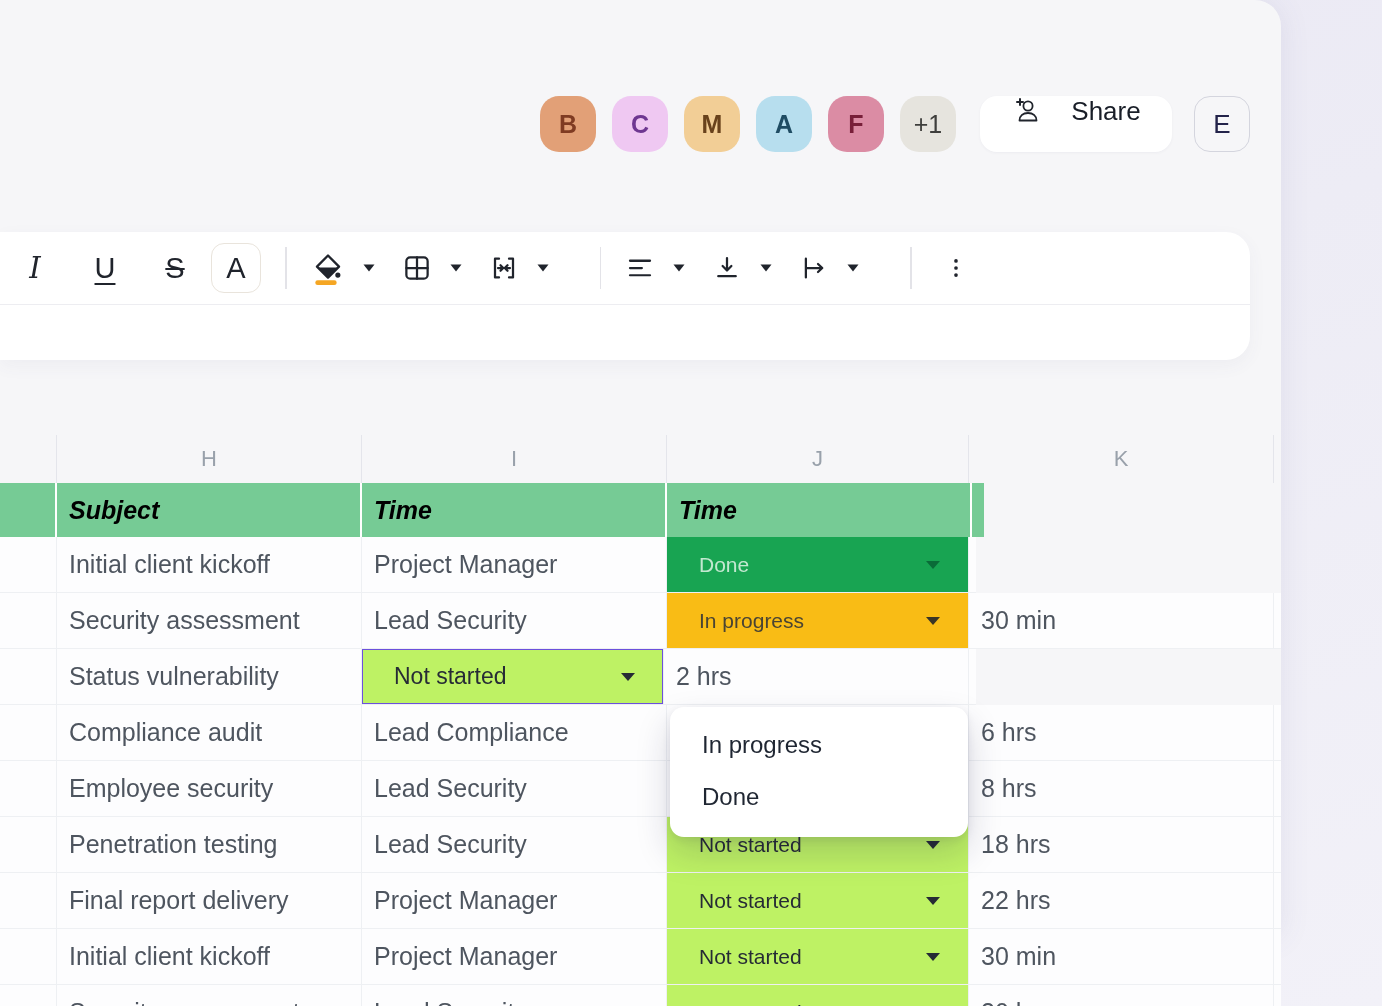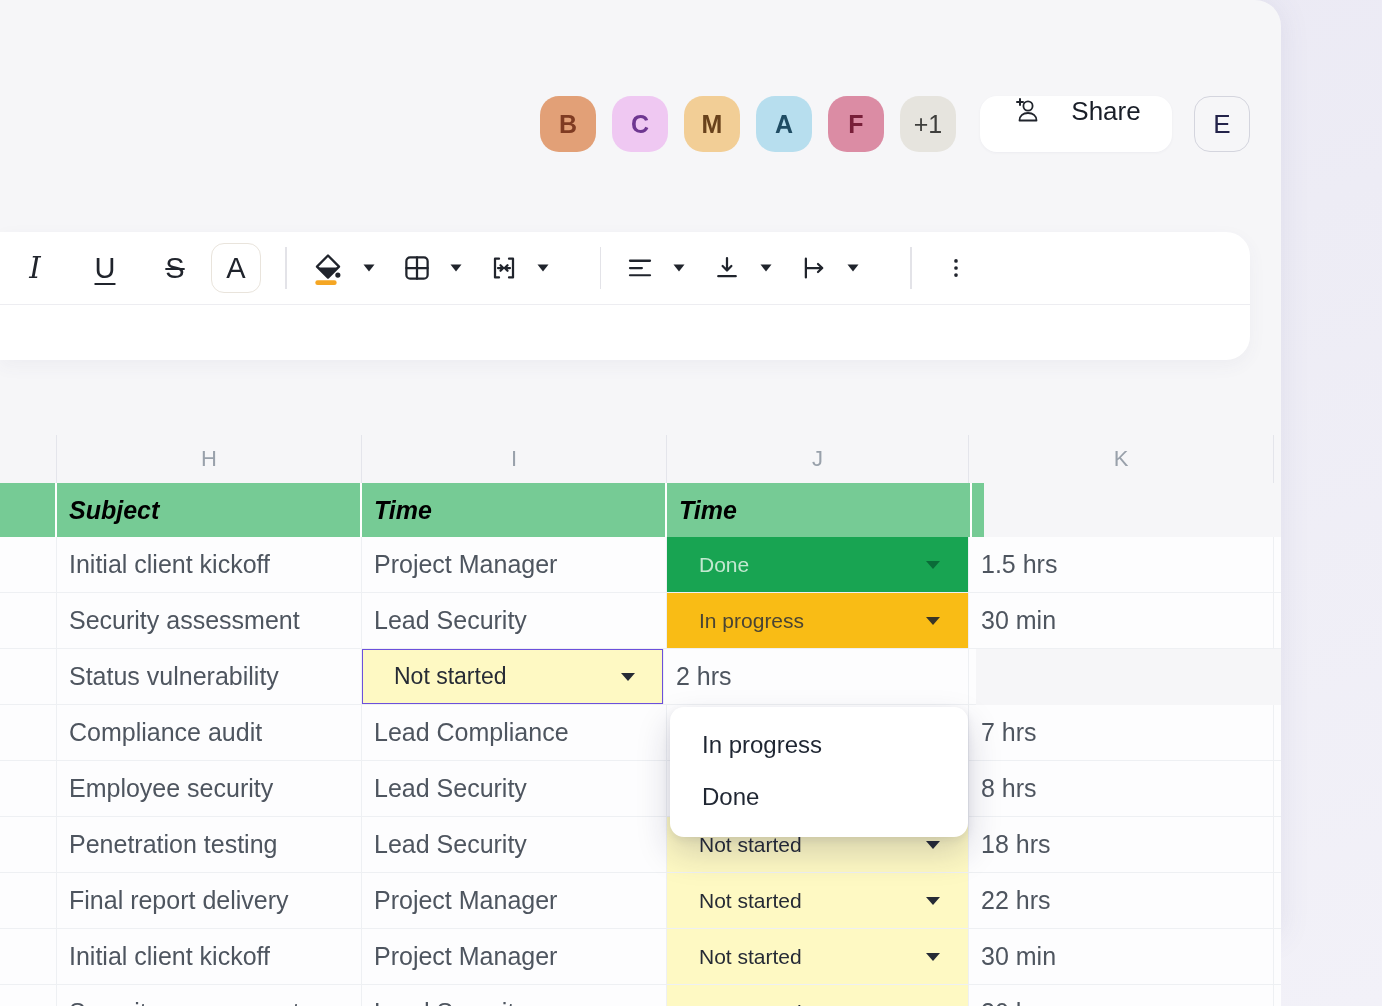--- a/index.html
+++ b/index.html
@@ -93,21 +93,21 @@
   }
   .chip .chip-caret {
     margin-left:auto; width:0; height:0;
     border-left:7px solid transparent; border-right:7px solid transparent;
     border-top:8px solid currentColor;
   }
   .chip.done   { background:#18a452; color:#c2e8d0; }
   .chip.done .chip-caret { color:#0a6b38; border-top-color:#0a6b38; }
   .chip.progress { background:#f9bc15; color:#4a4433; }
   .chip.progress .chip-caret { border-top-color:#3a3526; }
-  .chip.notstarted { background:#fef9c3; color:#262b35; }
+  .chip.notstarted { background:#bef264; color:#262b35; }
   .chip.notstarted .chip-caret { border-top-color:#262b35; }
   .chip.big { font-size:23px; }
   .sel-ring {
     position:absolute; inset:-2px; border:3px solid #6c50dc;
     z-index:6; pointer-events:none;
   }
   
   .dropdown-panel {
     position:absolute; left:670px; top:707px; width:298px;
     background:#ffffff; border-radius:14px; padding:12px 0 14px 0;
@@ -277,21 +277,20 @@
   <div class="data-row">
     <div class="cell sliver c0"></div>
     <div class="cell c1">Initial client kickoff</div>
     <div class="cell c2">Project Manager</div>
     <div class="cell status-cell c3">
       <div class="chip done">
           <span>Done</span>
           <span class="chip-caret"></span>
         </div>
     </div>
-    <div class="cell c4">1.5 hrs</div>
     <div class="cell sliver c5"></div>
   </div>
 
   <div class="data-row">
     <div class="cell sliver c0"></div>
     <div class="cell c1">Security assessment</div>
     <div class="cell c2">Lead Security</div>
     <div class="cell status-cell c3">
       <div class="chip progress">
           <span>In progress</span>
@@ -314,21 +313,21 @@
     </div>
     <div class="cell c4">2 hrs</div>
     <div class="cell sliver c5"></div>
   </div>
 
   <div class="data-row">
     <div class="cell sliver c0"></div>
     <div class="cell c1">Compliance audit</div>
     <div class="cell c2">Lead Compliance</div>
     <div class="cell status-cell c3"></div>
-    <div class="cell c4">7 hrs</div>
+    <div class="cell c4">6 hrs</div>
     <div class="cell sliver c5"></div>
   </div>
 
   <div class="data-row">
     <div class="cell sliver c0"></div>
     <div class="cell c1">Employee security</div>
     <div class="cell c2">Lead Security</div>
     <div class="cell status-cell c3"></div>
     <div class="cell c4">8 hrs</div>
     <div class="cell sliver c5"></div>

